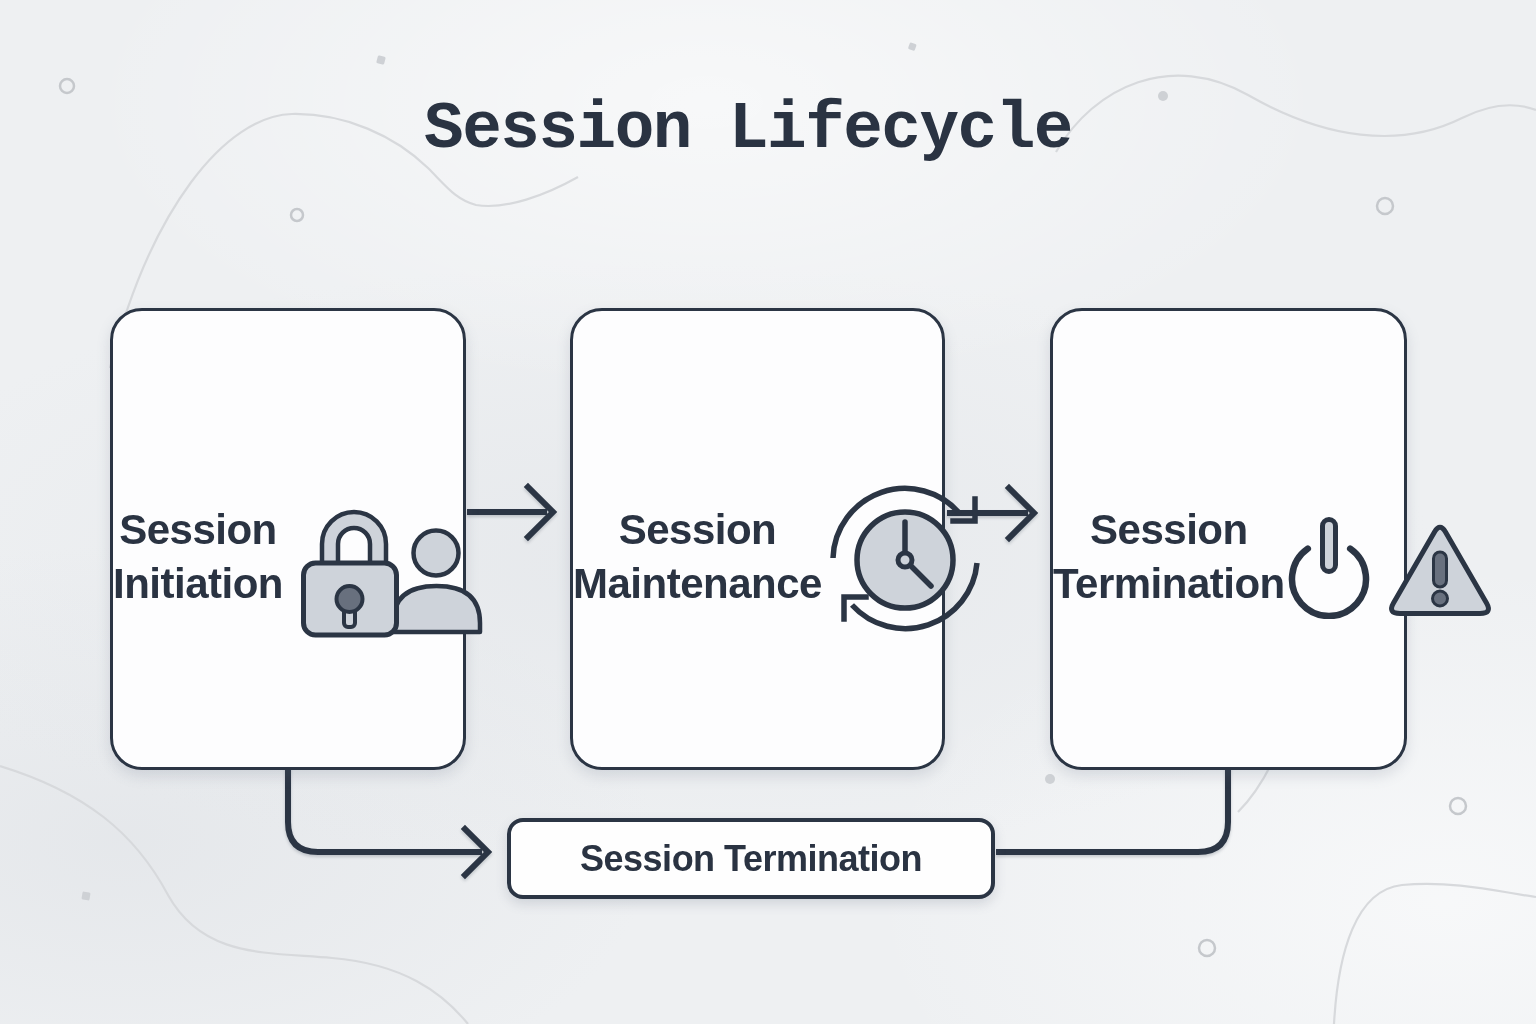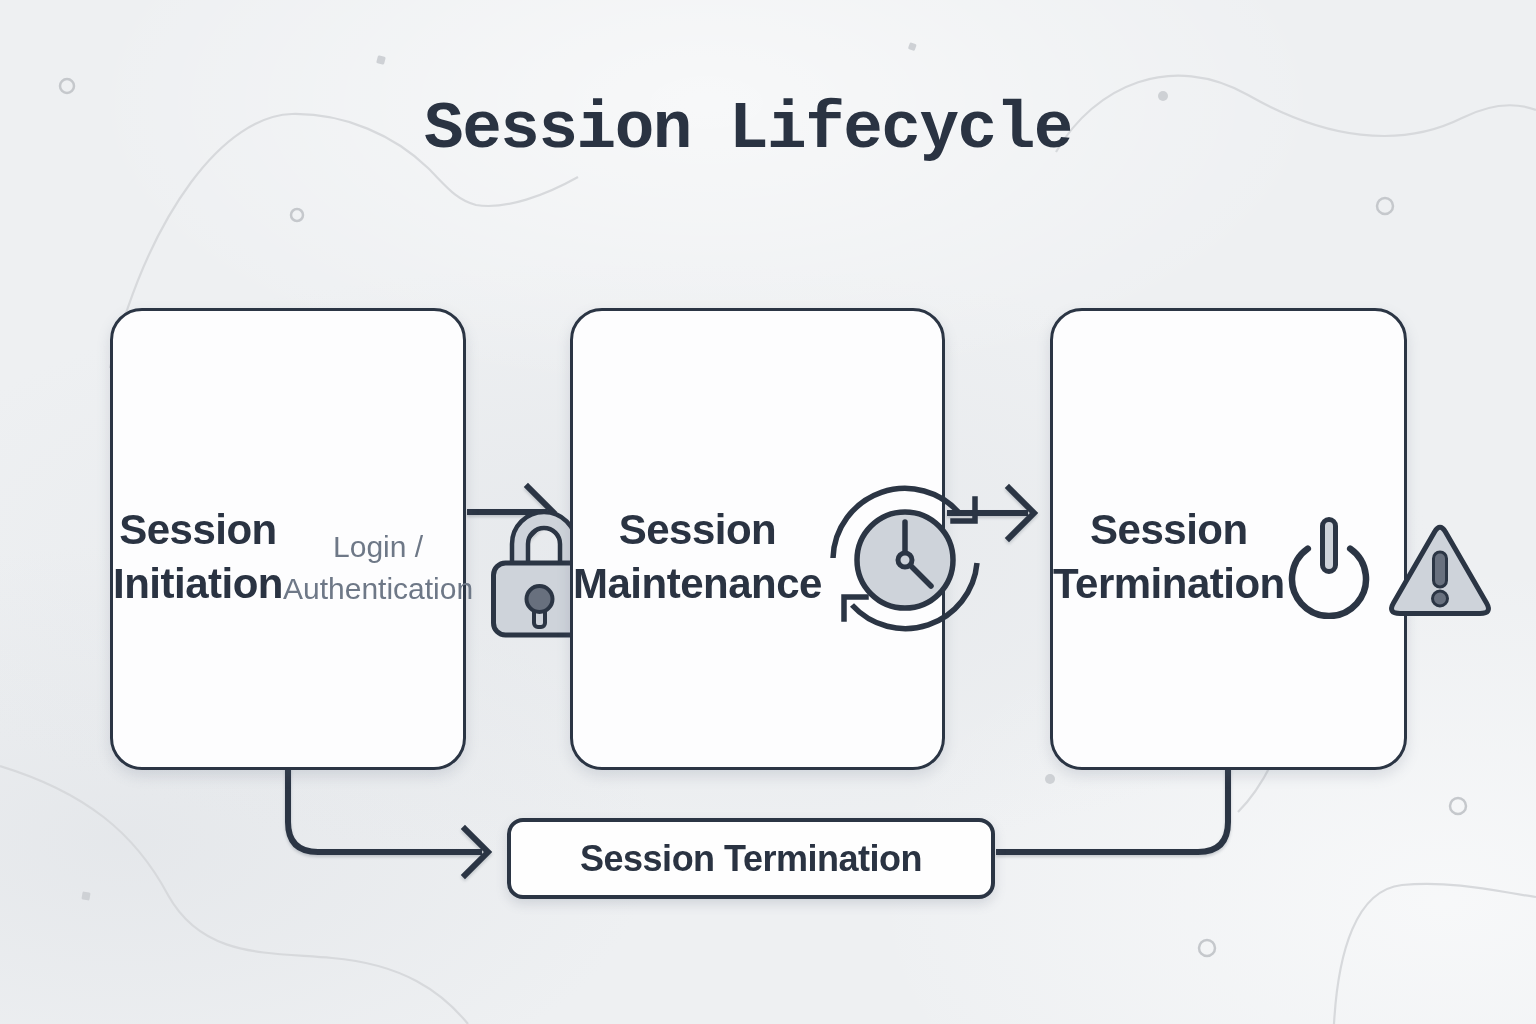--- a/index.html
+++ b/index.html
@@ -96,22 +96,20 @@
     <path d="M 288 741 L 288 822 Q 288 852 318 852 L 482 852"></path>
     <path stroke-linecap="square" d="M 465 829 L 488 852 L 465 875"></path>
     <path d="M 996 852 L 1198 852 Q 1228 852 1228 822 L 1228 741"></path>
   </svg>
 
   <h1 class="main-title">Session Lifecycle</h1>
 
   <section class="card card1">
     <h2 class="card-title">Session
 Initiation</h2>
-    <p class="card-sub">Login /
-Authentication</p>
     <div class="icon-wrap">
       <svg width="182" height="134" viewBox="0 0 182 134">
         <g fill="#ced3da" stroke="#2b3544" stroke-width="4.5">
           <circle cx="135" cy="48" r="22.5"></circle>
           <path d="M 92 127 V 118 Q 92 81 135.5 81 Q 179 81 179 118 V 127 Z" stroke-linejoin="round"></path>
         </g>
         <g>
           <path d="M 21 60 V 39 A 32 32 0 0 1 85 39 V 60 H 69 V 39 A 16 16 0 0 0 37 39 V 60 Z" fill="#ced3da" stroke="#2b3544" stroke-width="4.5" stroke-linejoin="round"></path>
           <rect x="2.5" y="58" width="93" height="72" rx="12" fill="#ced3da" stroke="#2b3544" stroke-width="5"></rect>
           <rect x="43" y="100" width="11" height="22" rx="4" fill="#ced3da" stroke="#2b3544" stroke-width="4"></rect>

